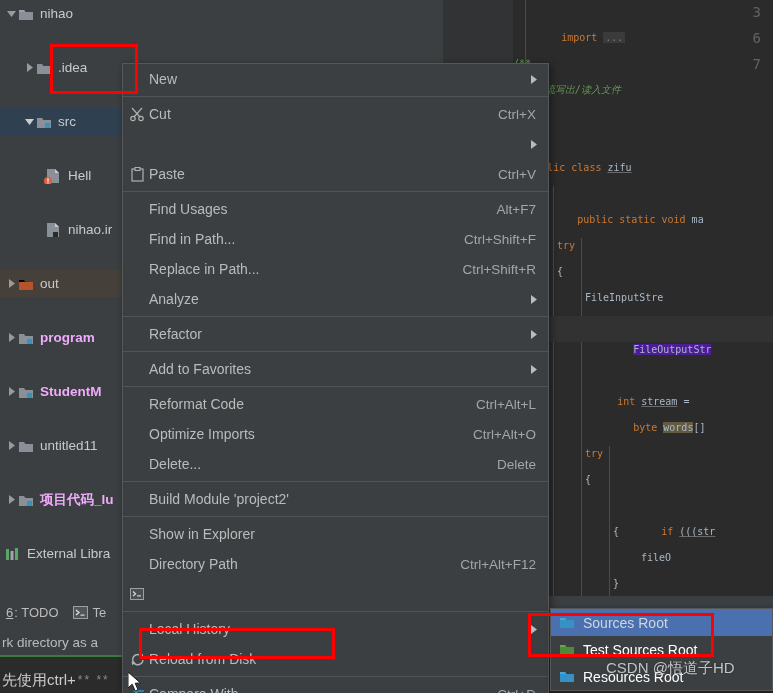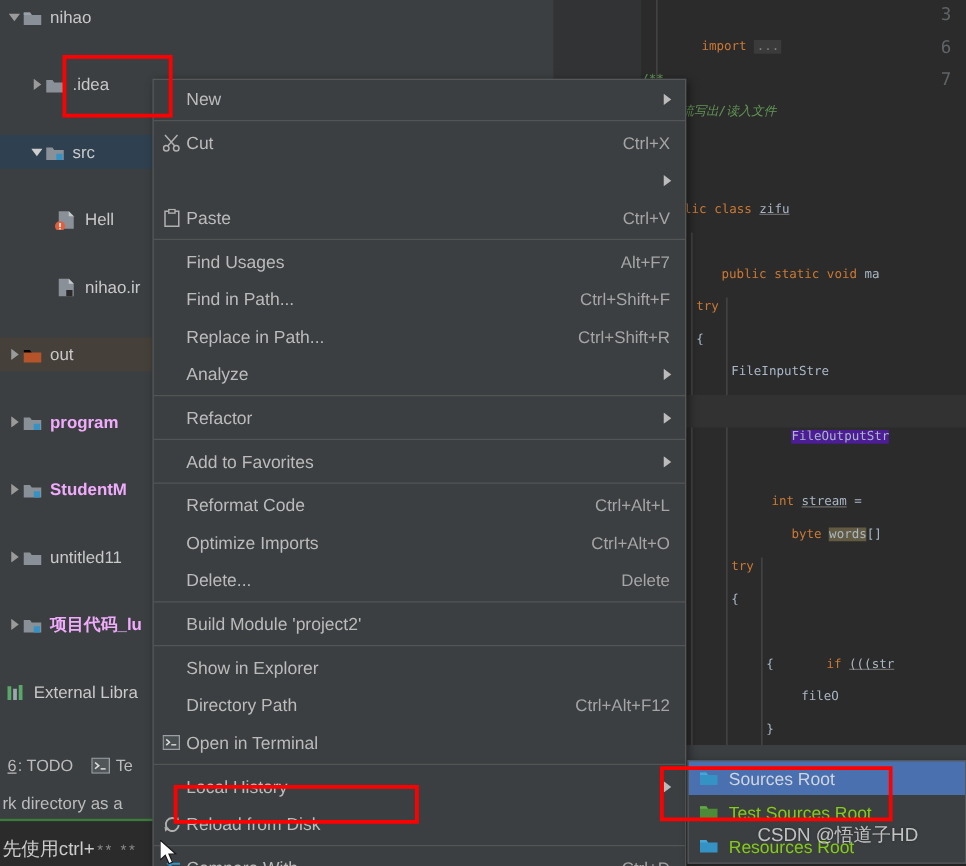--- a/index.html
+++ b/index.html
@@ -115,21 +115,21 @@
     position: absolute; left: 550px; top: 608px; width: 223px;
     background: #3c3f41; border: 1px solid #555759;
     font-size: 14px; color: #bbbbbb; z-index: 50;
     box-shadow: 2px 2px 7px rgba(0,0,0,.45);
   }
   .smi {
     height: 27px; display: flex; align-items: center;
     padding-left: 8px; white-space: nowrap;
   }
   .smi.selected { background: #4a70b0; }
-  .smi .sm-label { color: #84cc16; margin-left: 8px; }
+  .smi .sm-label { color: #ffffff; margin-left: 8px; }
   .smi.selected .sm-label { color: #cfd6e0; }
 
   
   .redbox { position: absolute; border: 3px solid #ff0000; z-index: 90; pointer-events: none; }
   #watermark {
     position: absolute; left: 606px; top: 659px; z-index: 95;
     color: rgba(235,235,235,.78); font-size: 15px; white-space: nowrap;
     text-shadow: 0 0 2px rgba(0,0,0,.35);
   }
   #cursor { position: absolute; left: 128px; top: 672px; z-index: 99; }
@@ -500,21 +500,20 @@
     </div>
 
     <div class="mi">
       <span class="mi-ico">
         <svg width="14" height="12">
             <rect x="0.5" y="0.5" width="13" height="11" fill="#4a4f51" stroke="#9aa0a6" stroke-width="1"></rect>
             <path d="M3 3.5l2.6 2.3L3 8.1" stroke="#dcdcdc" stroke-width="1.2" fill="none"></path>
             <rect x="7" y="7.3" width="4" height="1.1" fill="#dcdcdc"></rect>
           </svg>
       </span>
-      <span class="mi-label">Open in Terminal</span>
     </div>
 
     <div class="msep"></div>
 
     <div class="mi">
       <span class="mi-label">Local History</span>
       <span class="mi-arrow"><svg width="8" height="9">
             <polygon points="1,0 7,4.5 1,9" fill="#bbbbbb"></polygon>
           </svg></span>
     </div>

